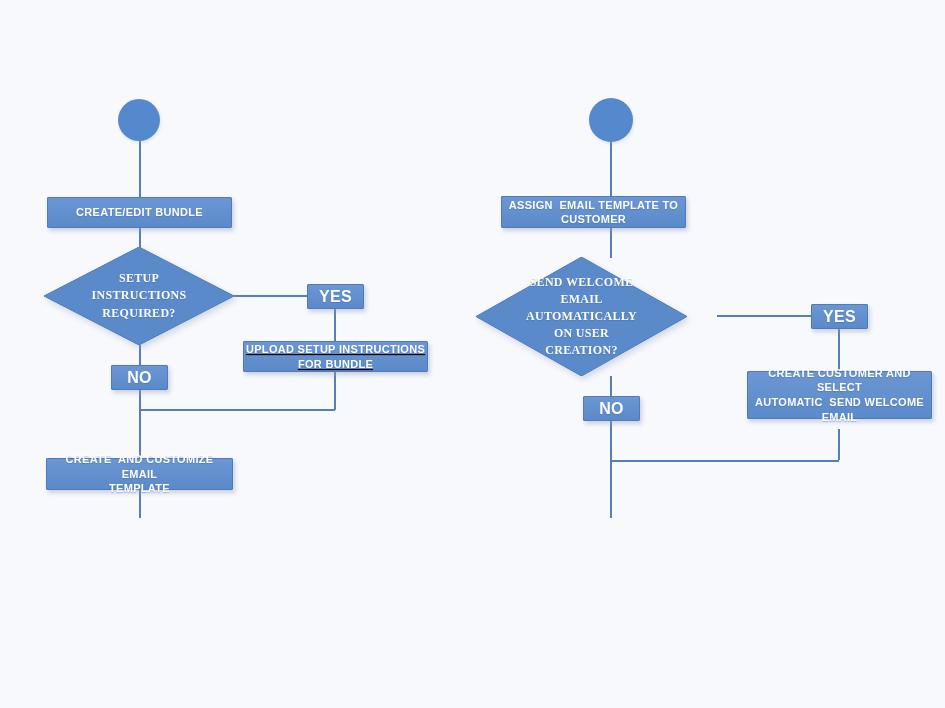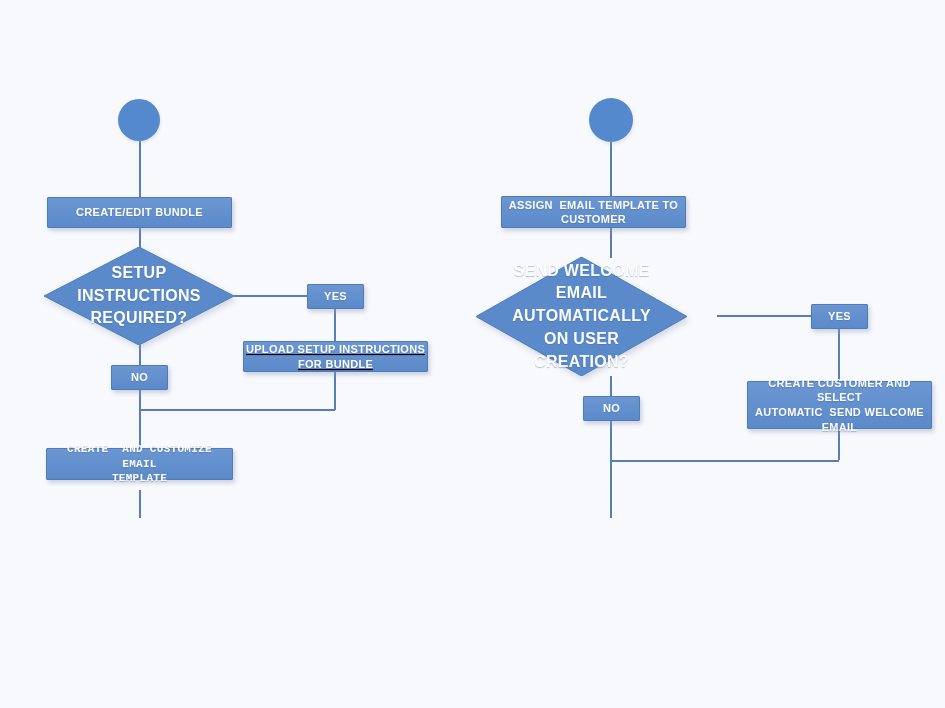--- a/index.html
+++ b/index.html
@@ -50,22 +50,22 @@
     z-index: 3;
     color: var(--label-text, #fdfdfd);
     font-weight: 700;
     font-size: 11px;
     letter-spacing: 0.3px;
     line-height: 1.32;
     text-align: center;
     white-space: pre-wrap;
     text-shadow: 0 1px 1px rgba(60,90,140,0.35);
   }
-  .diamond .node-label { font-size: 16px; line-height: 1.42; }
-  .small .node-label { font-size: 11px; }
+  .diamond .node-label { font-size: 12px; line-height: 1.42; font-family: Liberation Serif, serif; }
+  .small .node-label { font-size: 16px; }
   .line {
     position: absolute;
     background: var(--connector, #567fb8);
     z-index: 1;
   }
   .v { width: 1.5px; }
   .h { height: 1.5px; }
 </style>
 </head>
 <body>
@@ -105,21 +105,21 @@
 
     <div class="node rect" style="left:243px;top:341px;width:185px;height:31px;text-decoration:underline;">
       <span class="node-label">UPLOAD SETUP INSTRUCTIONS
 FOR BUNDLE</span>
     </div>
 
     <div class="node rect small" style="left:111px;top:365px;width:57px;height:25px;">
       <span class="node-label">NO</span>
     </div>
 
-    <div class="node rect" style="left:46px;top:448px;width:187px;height:32px;font-family:Liberation Mono, monospace;">
+    <div class="node rect" style="left:46px;top:458px;width:187px;height:32px;">
       <span class="node-label">CREATE  AND CUSTOMIZE EMAIL
 TEMPLATE</span>
     </div>
 
     <div class="node circle" style="left:118px;top:540px;width:44px;height:44px;"></div>
   </div>
 
   <div>
 
     <div class="line v" style="left:610px;top:142px;height:54px;"></div>
@@ -150,21 +150,21 @@
     </div>
 
     <div class="node rect small" style="left:811px;top:304px;width:57px;height:25px;">
       <span class="node-label">YES</span>
     </div>
 
     <div class="node rect small" style="left:583px;top:396px;width:57px;height:25px;">
       <span class="node-label">NO</span>
     </div>
 
-    <div class="node rect" style="left:747px;top:381px;width:185px;height:48px;">
+    <div class="node rect" style="left:747px;top:371px;width:185px;height:48px;">
       <span class="node-label">CREATE CUSTOMER AND SELECT
 AUTOMATIC  SEND WELCOME
 EMAIL</span>
     </div>
 
     <div class="node circle" style="left:590px;top:521px;width:42px;height:42px;"></div>
   </div>
 
 </div>
 

